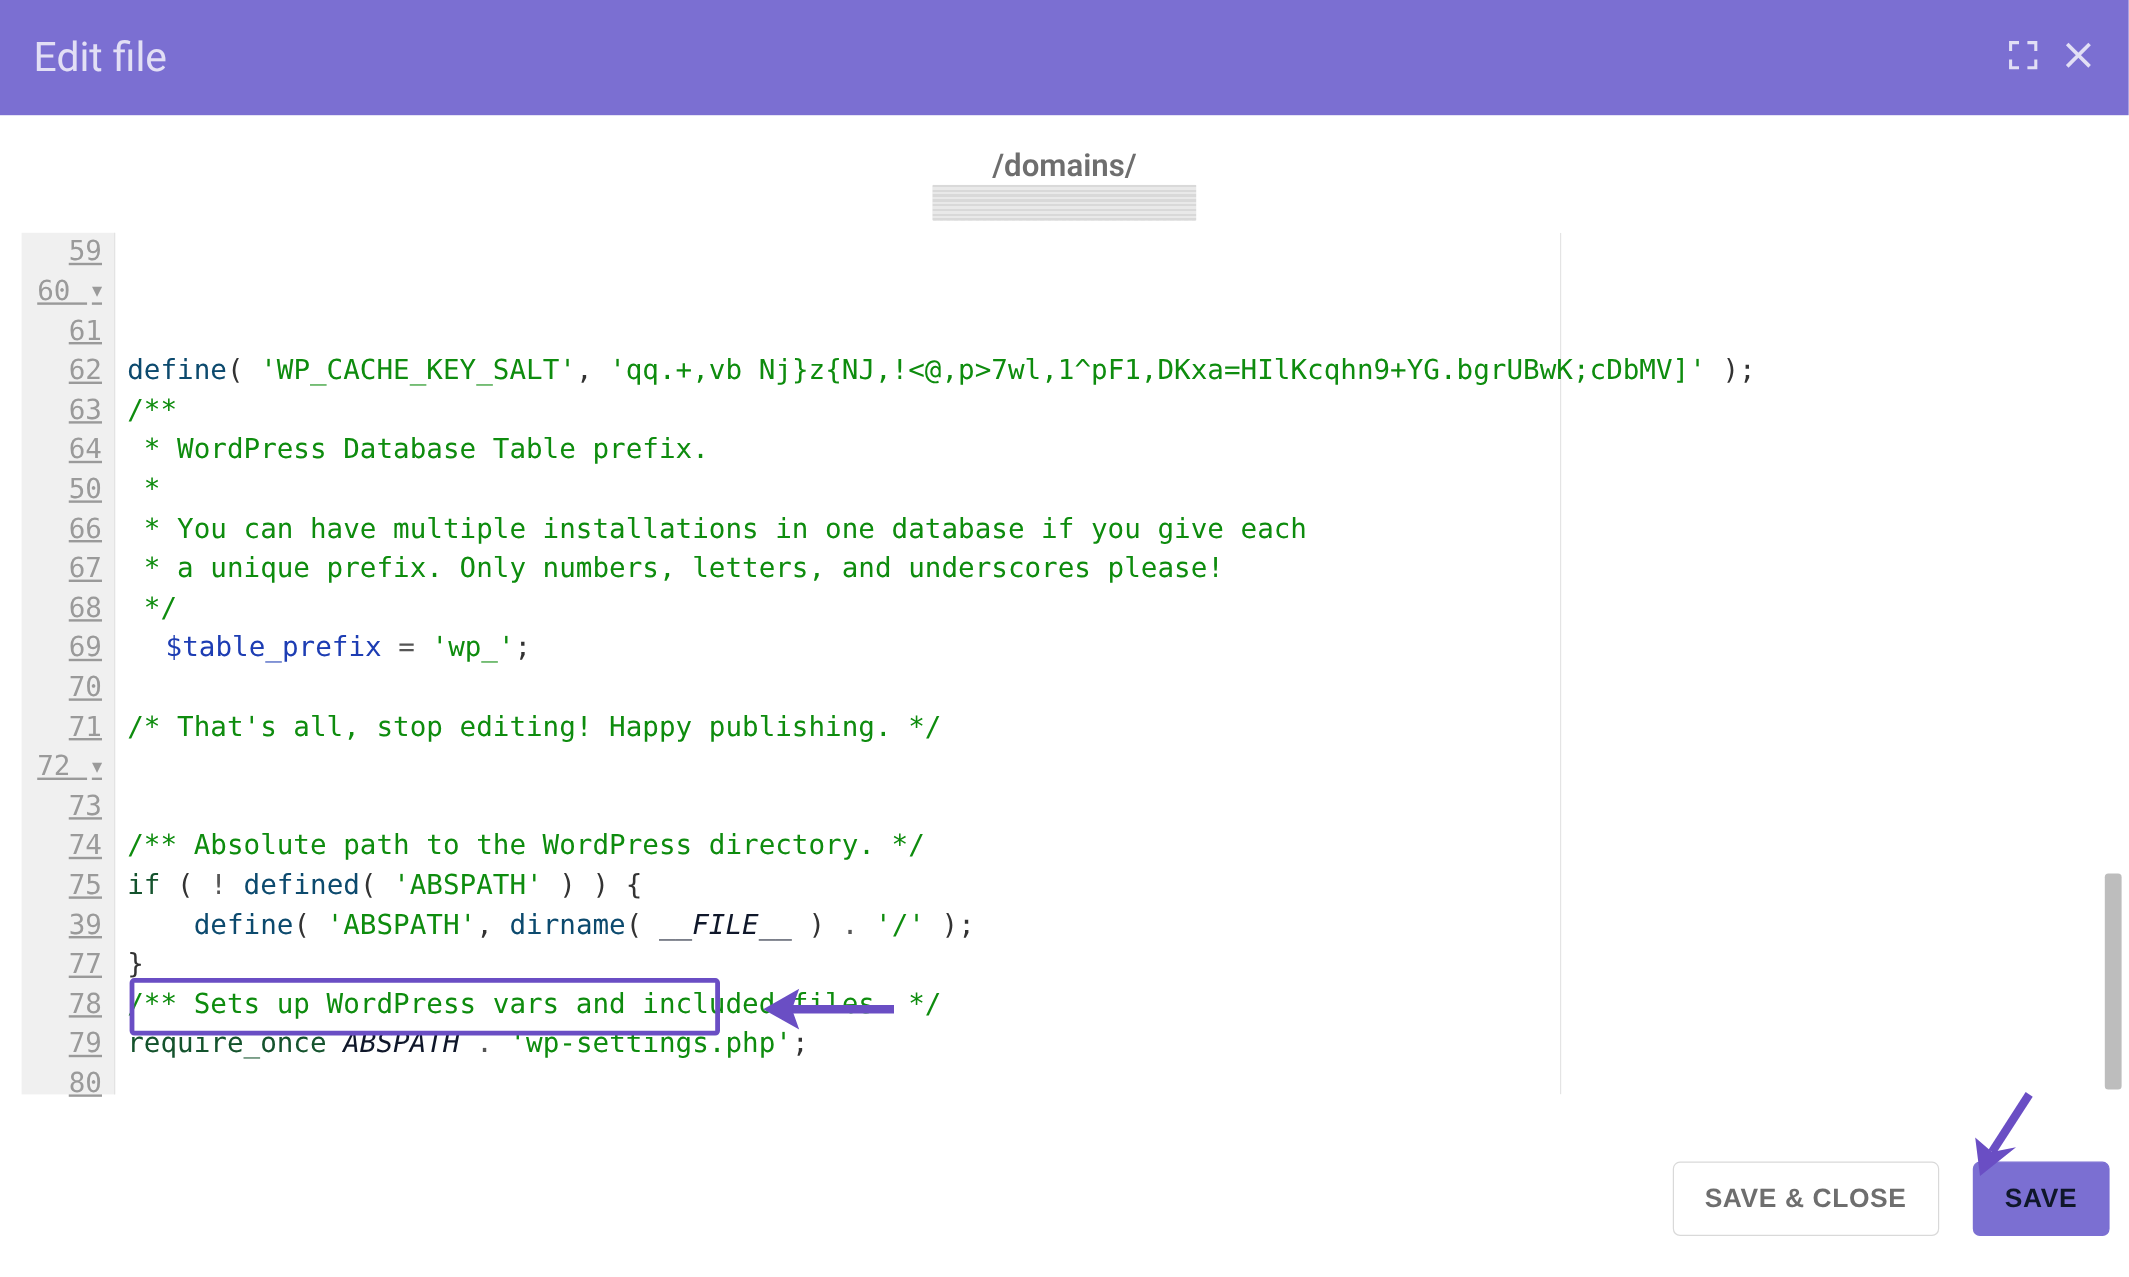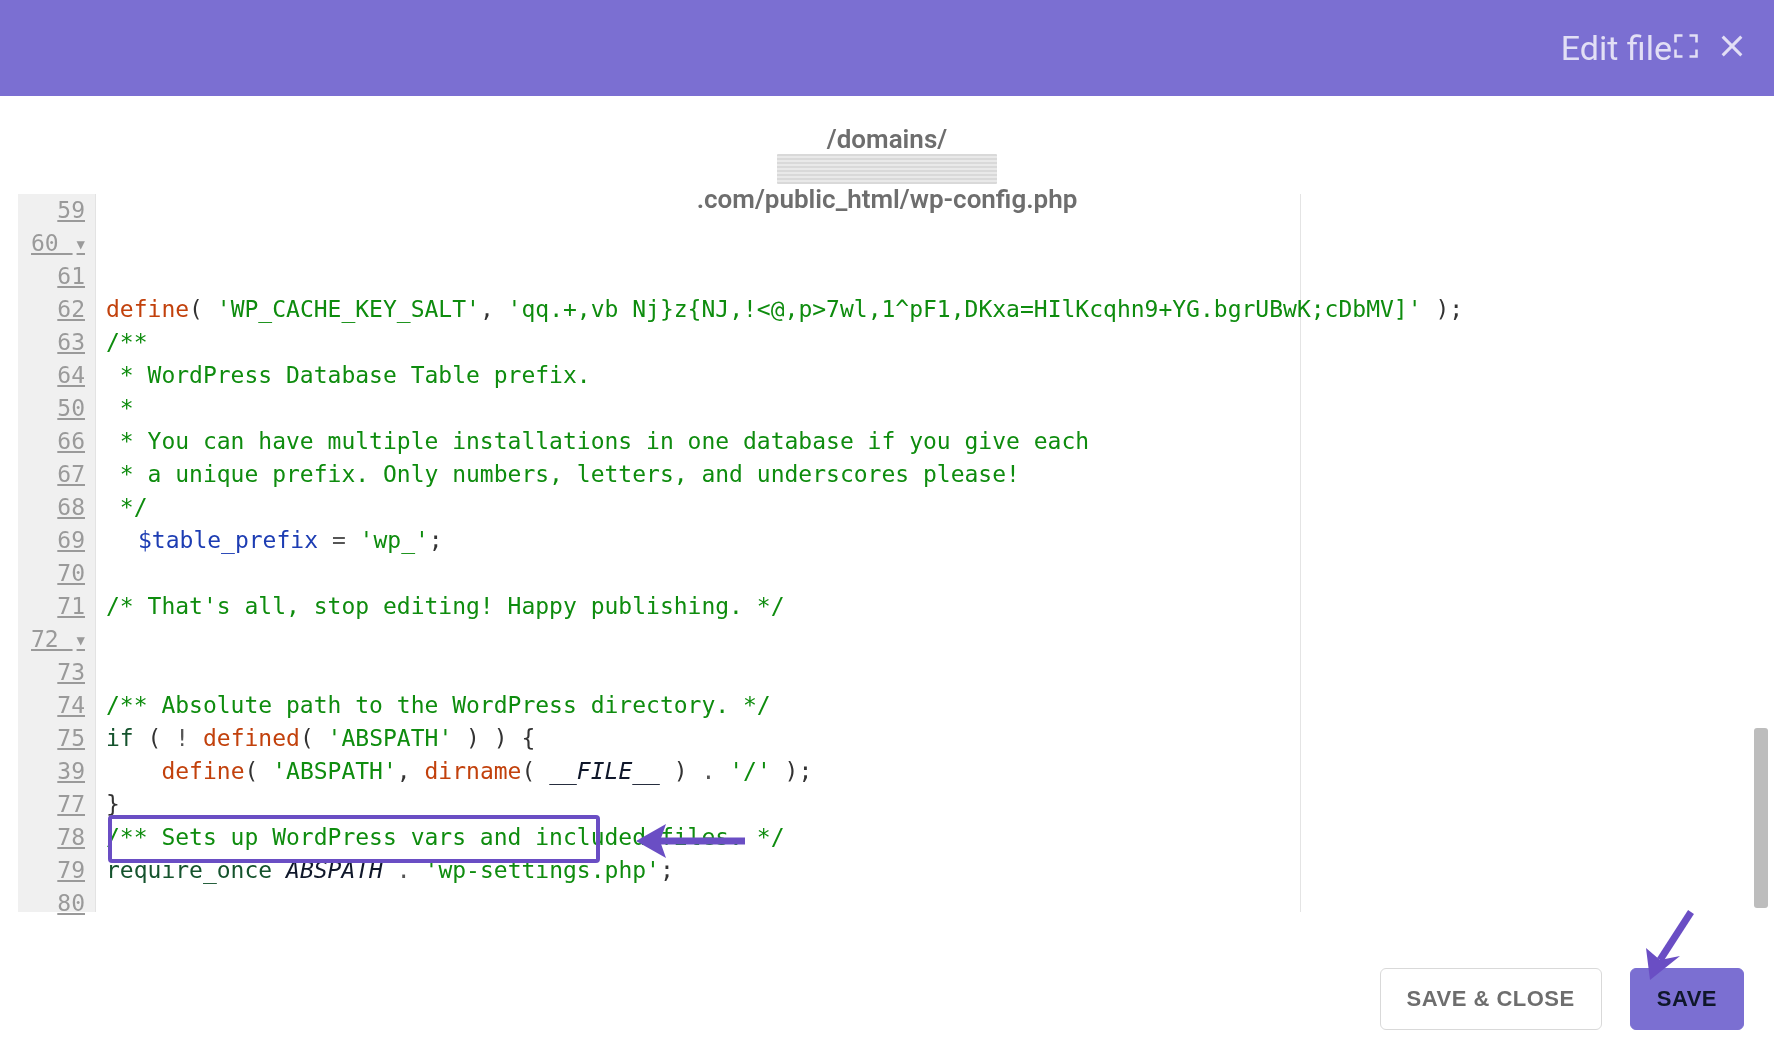--- a/index.html
+++ b/index.html
@@ -9,21 +9,21 @@
     width:1774px;
     height:1064px;
     overflow:hidden;
     position:relative;
   }
   .header {
     background:#7b6fd2;
     height:96px;
     display:flex;
     align-items:center;
-    justify-content:flex-end;
+    justify-content:space-between;
     padding:0 28px;
   }
   .header-title {
     color:#e2dff5;
     font-size:34px;
     font-weight:400;
   }
   .header-icons { display:flex; gap:18px; align-items:center; }
   .header-icons svg { width:28px; height:28px; cursor:pointer; }
 
@@ -78,21 +78,21 @@
 
   .code-area {
     flex:1;
     position:relative;
     white-space:pre;
     overflow:hidden;
   }
   .code-line { height:33px; padding-left:10px; position:relative; }
 
   
-  .fn { color:#c2410c; }
+  .fn { color:#0c4a6e; }
   .str{ color:#0e8c0e; }
   .com{ color:#0e8c0e; }
   .var{ color:#1d3db3;margin-left:32px; }
   .op { color:#555; }
   .kw { color:#14532d; font-weight:400; }
   .const{ color:#0f172a;font-style:italic; }
   .plain{ color:#333; }
 
   .print-margin {
     position:absolute; top:0; bottom:0; left:1204px;
@@ -120,21 +120,21 @@
   }
   .vscroll-thumb {
     position:absolute; right:0; width:14px;
     background:#bdbdbd; border-radius:3px;
   }
 
   
   .footer {
     position:absolute; left:0; right:0; bottom:0; height:130px;
     display:flex; justify-content:flex-end; align-items:center;
-    gap:28px; padding-right:30px;
+    gap:28px; padding-right:16px;
   }
   .btn {
     height:62px;
     padding:0 26px;
     border-radius:6px;
     border:1px solid #d9d9d9;
     background:#fff;
     color:#6e6e6e;
     font-size:22px;
     font-weight:600;
@@ -167,21 +167,20 @@
         <line x1="4" y1="4" x2="20" y2="20"></line>
           <line x1="20" y1="4" x2="4" y2="20"></line>
       </svg>
     </span>
   </div>
 </div>
 
 <div class="path-bar">
   <span class="path-prefix">/domains/</span>
   <span class="blur-seg"></span>
-  <span class="path-suffix">.com/public_html/wp-config.php</span>
 </div>
 
 <div class="editor-wrap">
   <div class="editor">
     <div class="gutter" id="gutter">
         <div class="ln">59</div>
         <div class="ln">60 <span class="fold-arrow">▼</span></div>
         <div class="ln">61</div>
         <div class="ln">62</div>
         <div class="ln">63</div>

